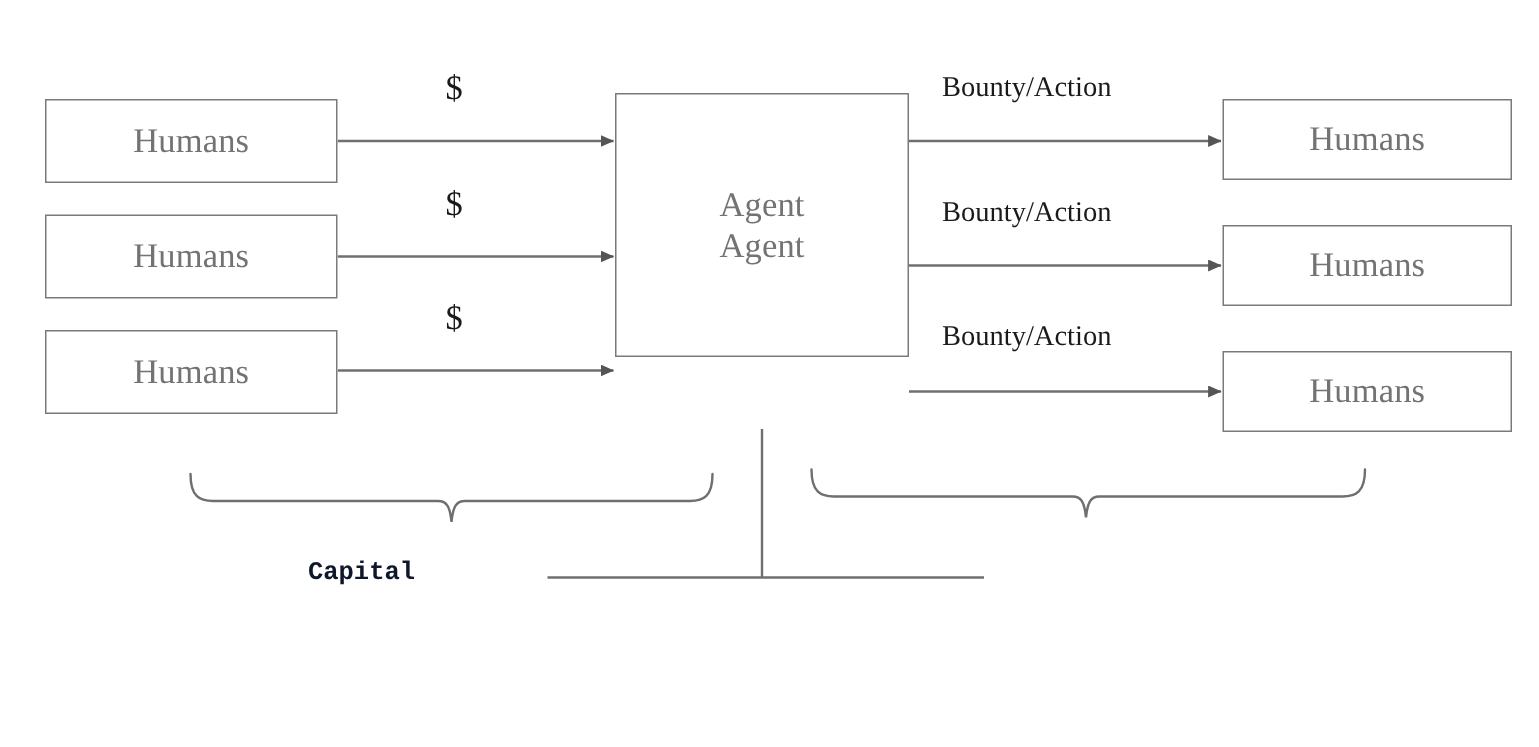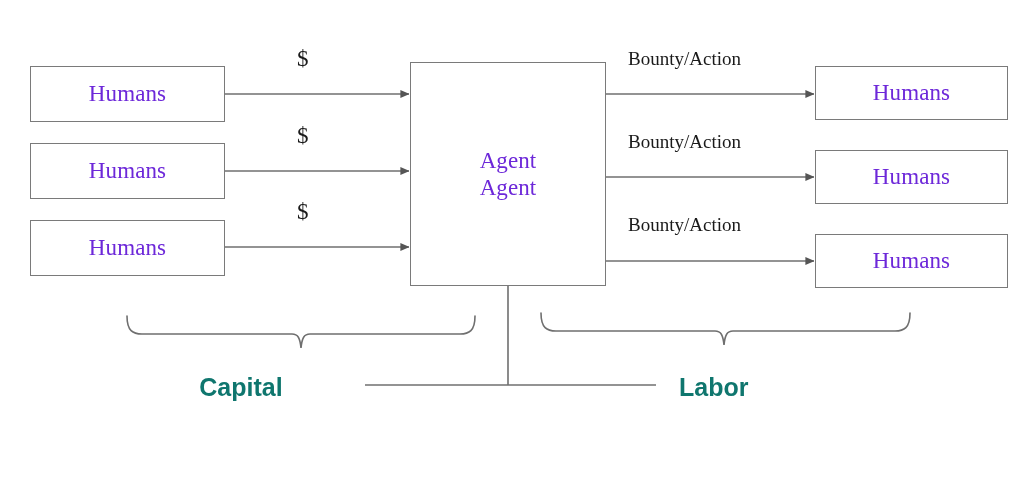--- a/index.html
+++ b/index.html
@@ -29,41 +29,41 @@
     box-sizing: border-box;
     border: 1.6px solid #7a7a7a;
     background: #ffffff;
     display: flex;
     align-items: center;
     justify-content: center;
   }
   .node-label {
     font-family: "Liberation Serif", serif;
     font-size: 23px;
-    color: #6d28d9;
+    color: #737373;
     line-height: 1.18;
     text-align: center;
     letter-spacing: 0.1px;
   }
   .edge-label {
     position: absolute;
     font-family: "Liberation Serif", serif;
     font-size: 19px;
     color: #1a1a1a;
     white-space: nowrap;
   }
   .edge-label.money {
     font-size: 23px;
   }
   .bracket-label {
     position: absolute;
-    font-family: Liberation Sans, sans-serif;
+    font-family: Liberation Mono, monospace;
     font-weight: bold;
-    font-size: 25px;
-    color: #0f766e;
+    font-size: 17px;
+    color: #0f172a;
     white-space: nowrap;
     text-align: center;
   }
   .caption {
     position: absolute;
     font-family: "Liberation Sans", sans-serif;
     font-style: italic;
     font-size: 20px;
     color: #565656;
     line-height: 1.35;
@@ -120,21 +120,21 @@
     <span class="node-label">Humans</span>
   </div>
   <div class="node-box" style="left:30px; top:220px; width:195px; height:56px;">
     <span class="node-label">Humans</span>
   </div>
 
   <div class="edge-label money" style="left:297px; top:46px;">$</div>
   <div class="edge-label money" style="left:297px; top:123px;">$</div>
   <div class="edge-label money" style="left:297px; top:199px;">$</div>
 
-  <div class="node-box" style="left:410px; top:62px; width:196px; height:224px;align-items:center;">
+  <div class="node-box" style="left:410px; top:62px; width:196px; height:176px;align-items:center;">
     <span class="node-label">
       <span>Agent</span><br>
       <span>Agent</span>
     </span>
   </div>
 
   <div class="edge-label" style="left:628px; top:48px;">Bounty/Action</div>
   <div class="edge-label" style="left:628px; top:131px;">Bounty/Action</div>
   <div class="edge-label" style="left:628px; top:214px;">Bounty/Action</div>
 
@@ -142,16 +142,15 @@
     <span class="node-label">Humans</span>
   </div>
   <div class="node-box" style="left:815px; top:150px; width:193px; height:54px;">
     <span class="node-label">Humans</span>
   </div>
   <div class="node-box" style="left:815px; top:234px; width:193px; height:54px;">
     <span class="node-label">Humans</span>
   </div>
 
   <div class="bracket-label" style="left:181px; top:373px; width:120px;">Capital</div>
-  <div class="bracket-label" style="left:679px; top:373px; width:90px; text-align:left;">Labor</div>
 
 
 </div>
 
 </body></html>

